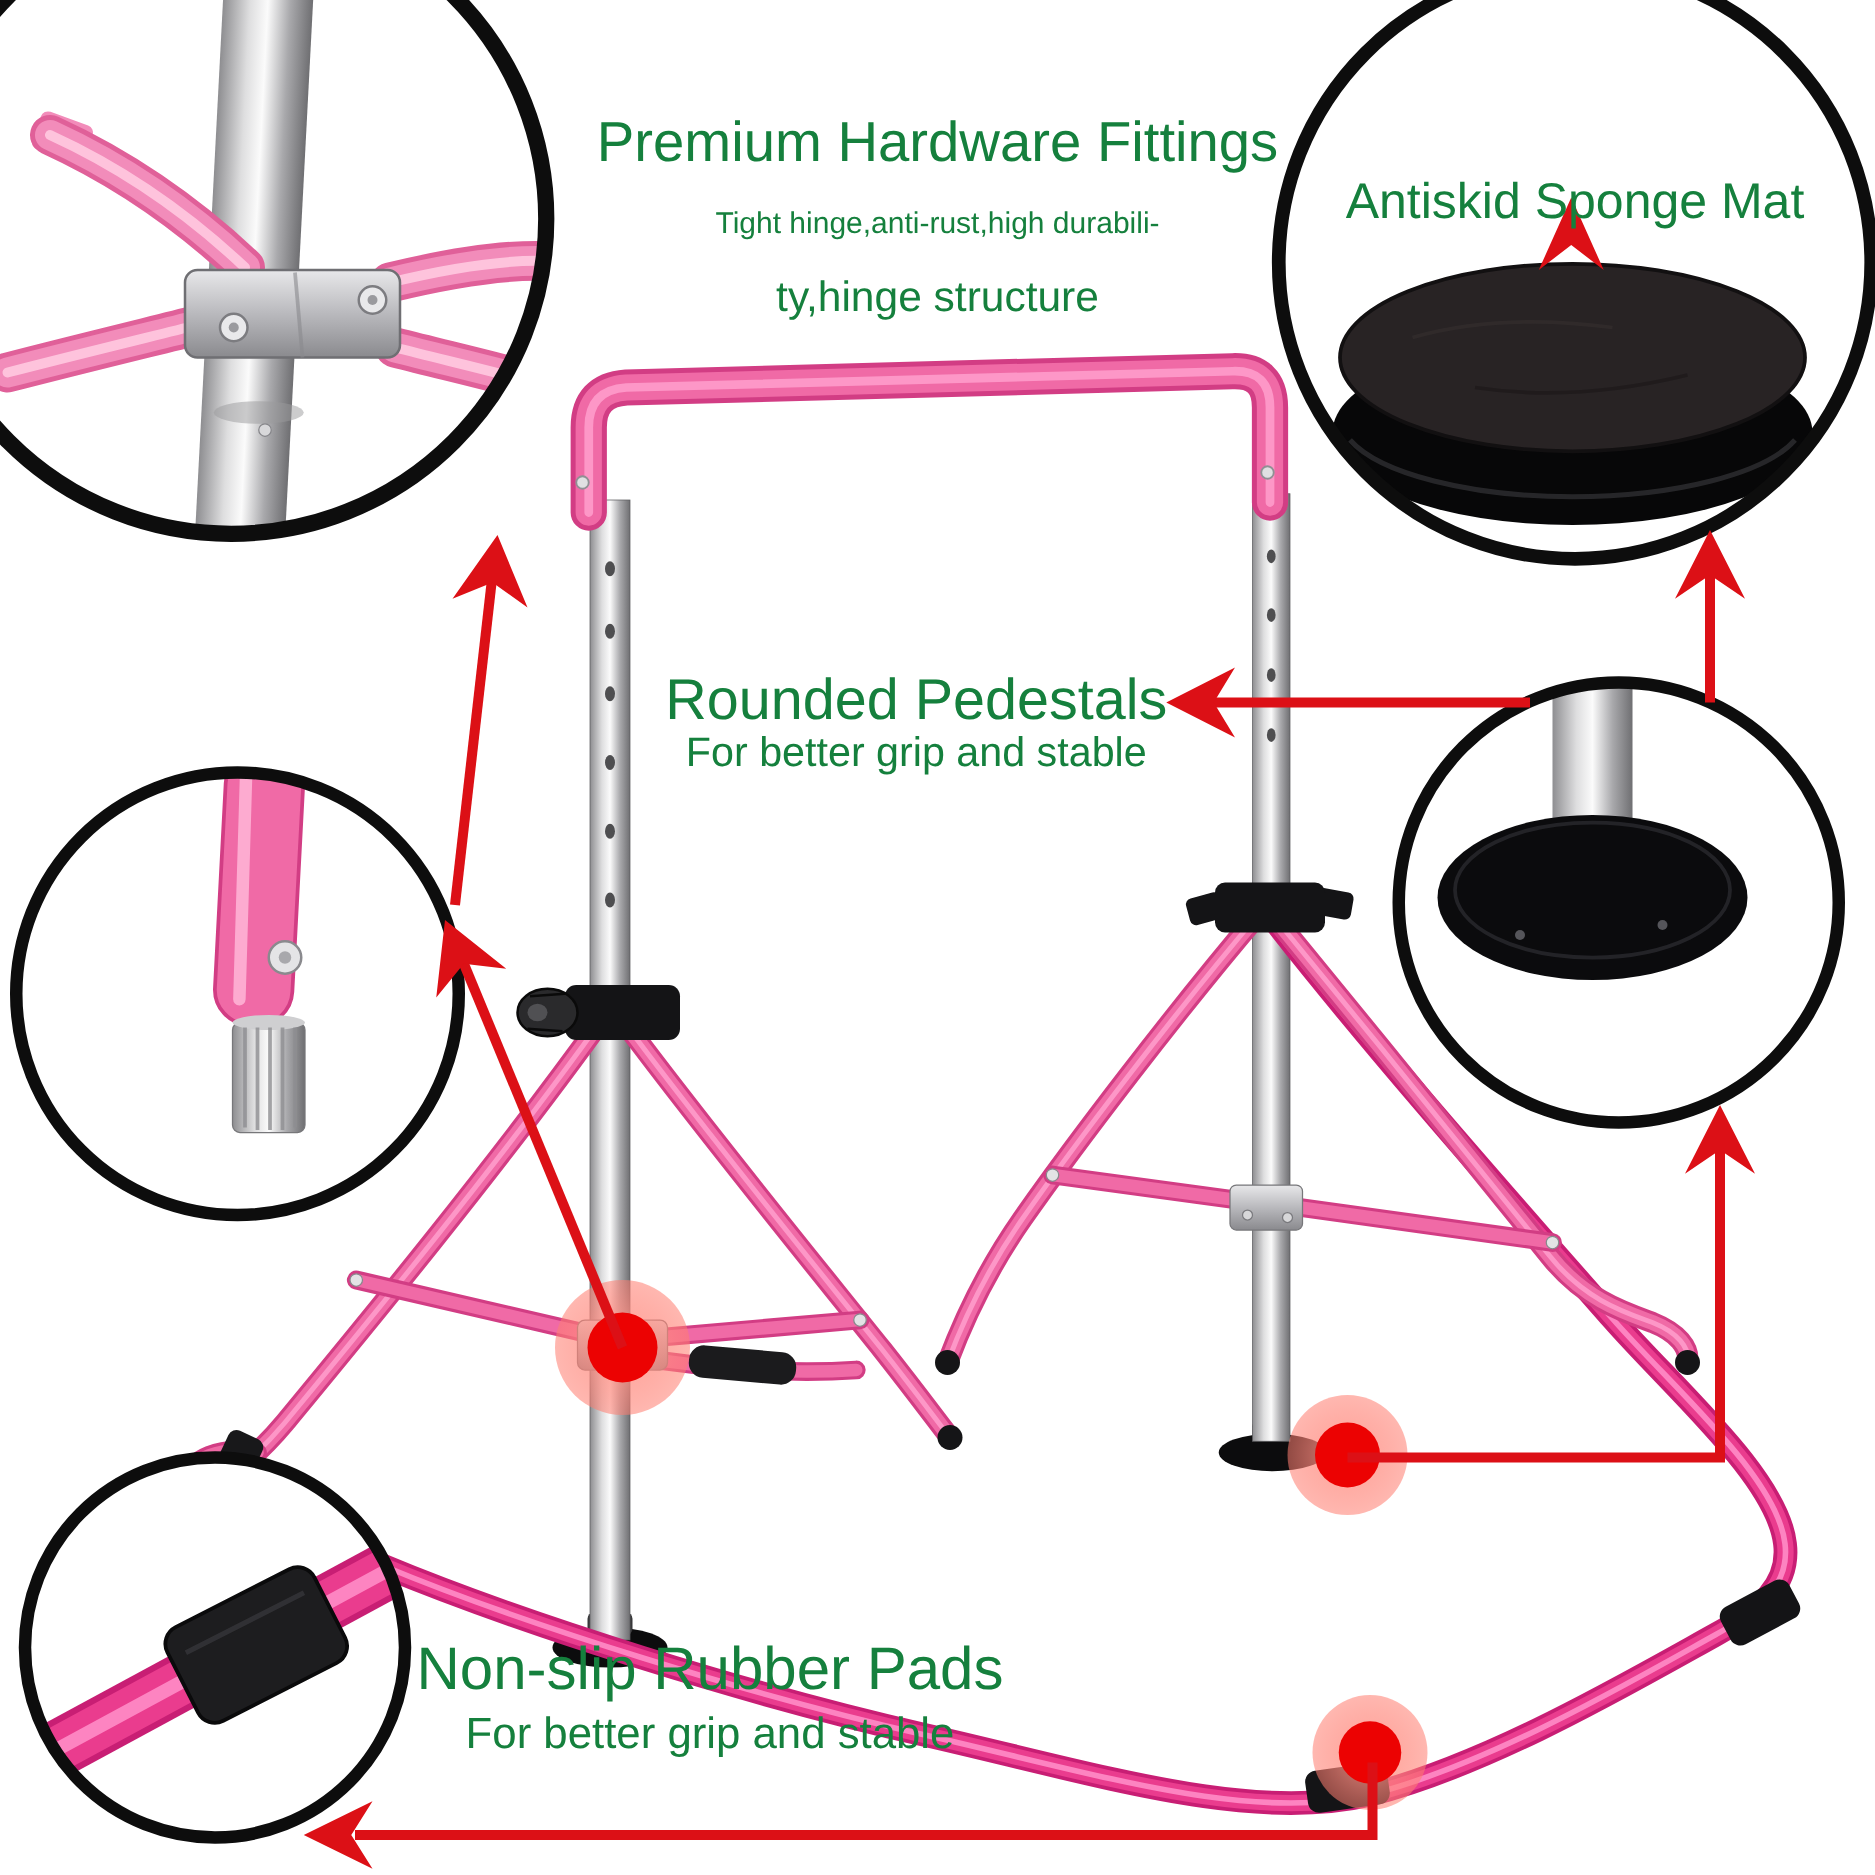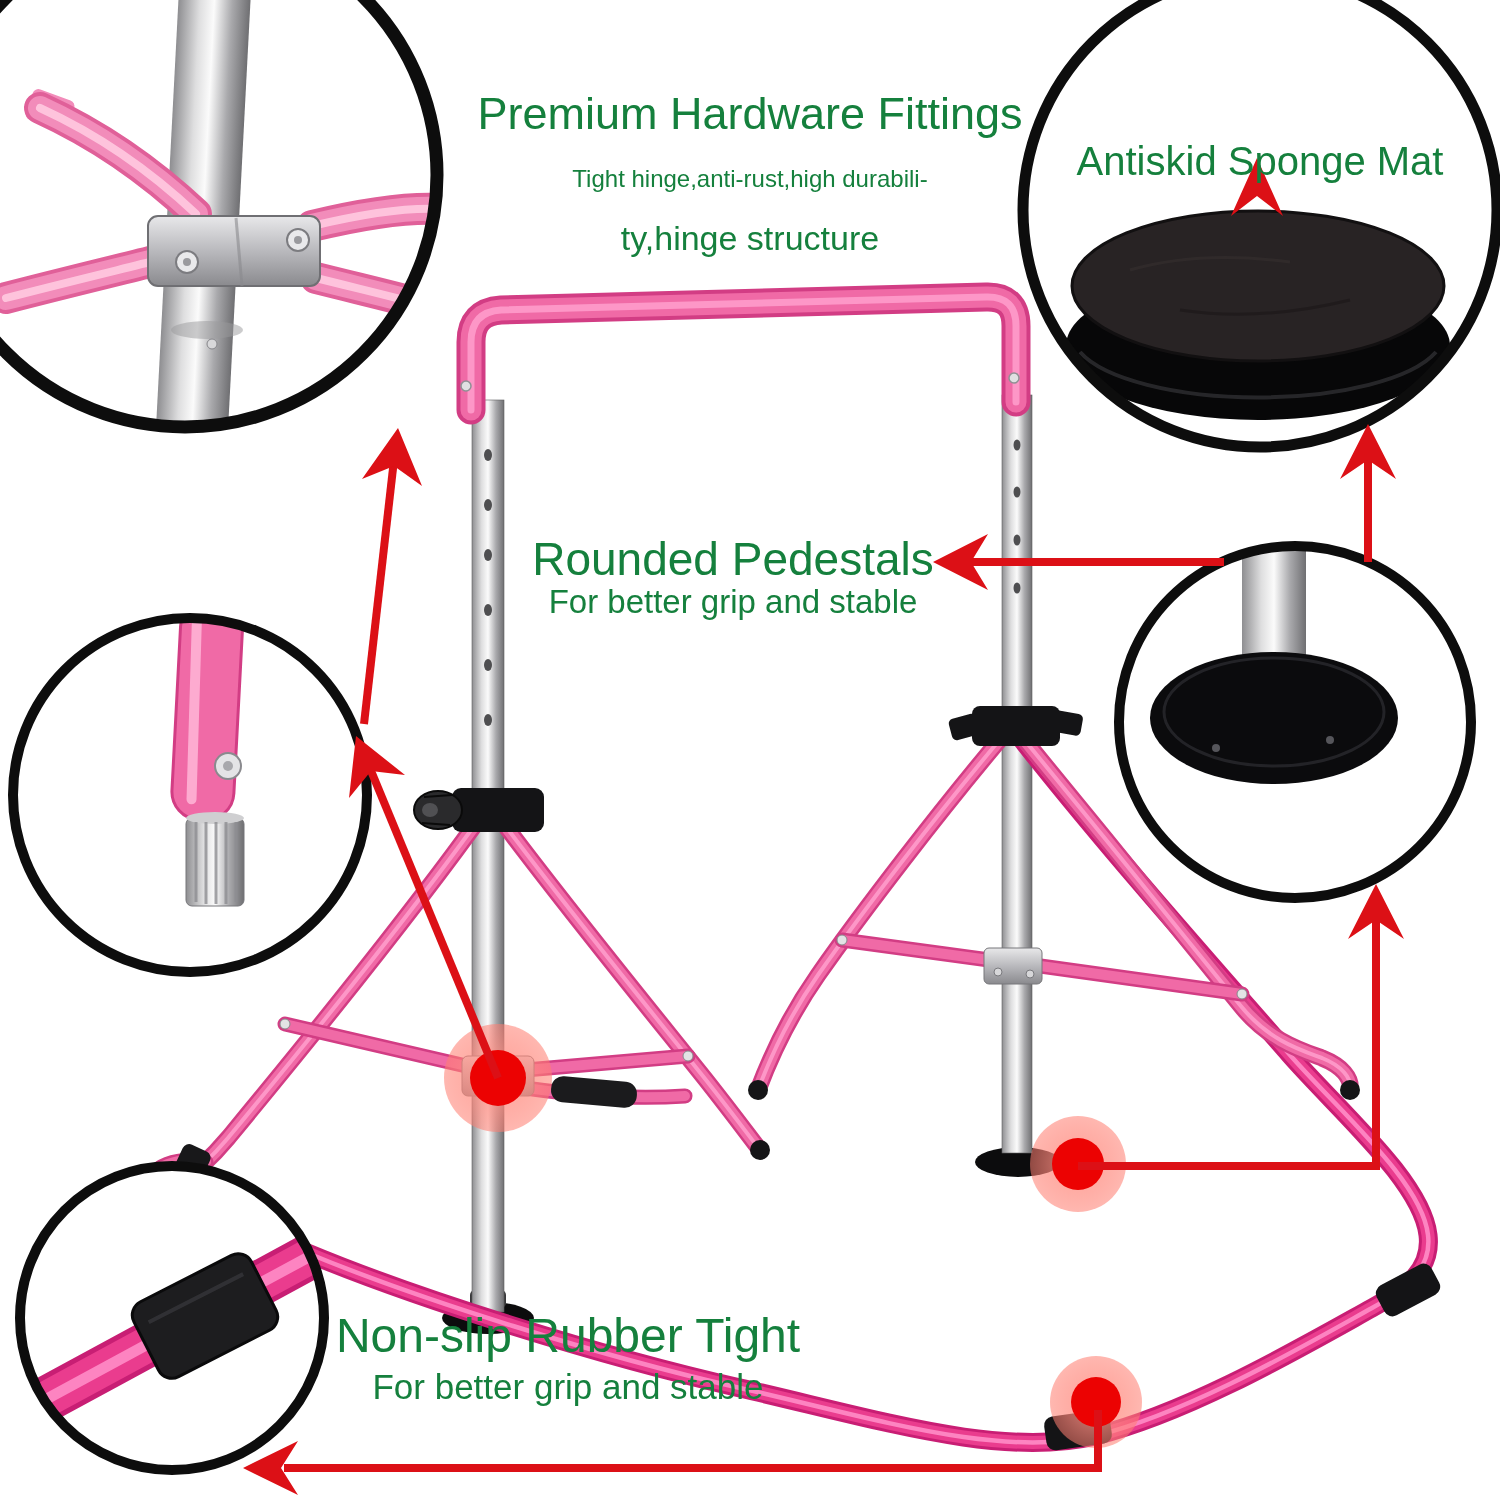--- a/index.html
+++ b/index.html
@@ -329,15 +329,15 @@
     </g>
   </g>
 </svg>
 
   <div class="txt" id="t-title">Premium Hardware Fittings</div>
   <div class="txt" id="t-sub1">Tight hinge,anti-rust,high durabili-</div>
   <div class="txt" id="t-sub2">ty,hinge structure</div>
   <div class="txt" id="t-sponge">Antiskid Sponge Mat</div>
   <div class="txt" id="t-ped-title">Rounded Pedestals</div>
   <div class="txt" id="t-ped-sub">For better grip and stable</div>
-  <div class="txt" id="t-pad-title">Non-slip Rubber Tight</div>
+  <div class="txt" id="t-pad-title">Non-slip Rubber Pads</div>
   <div class="txt" id="t-pad-sub">For better grip and stable</div>
 </div>
 
 </body></html>

